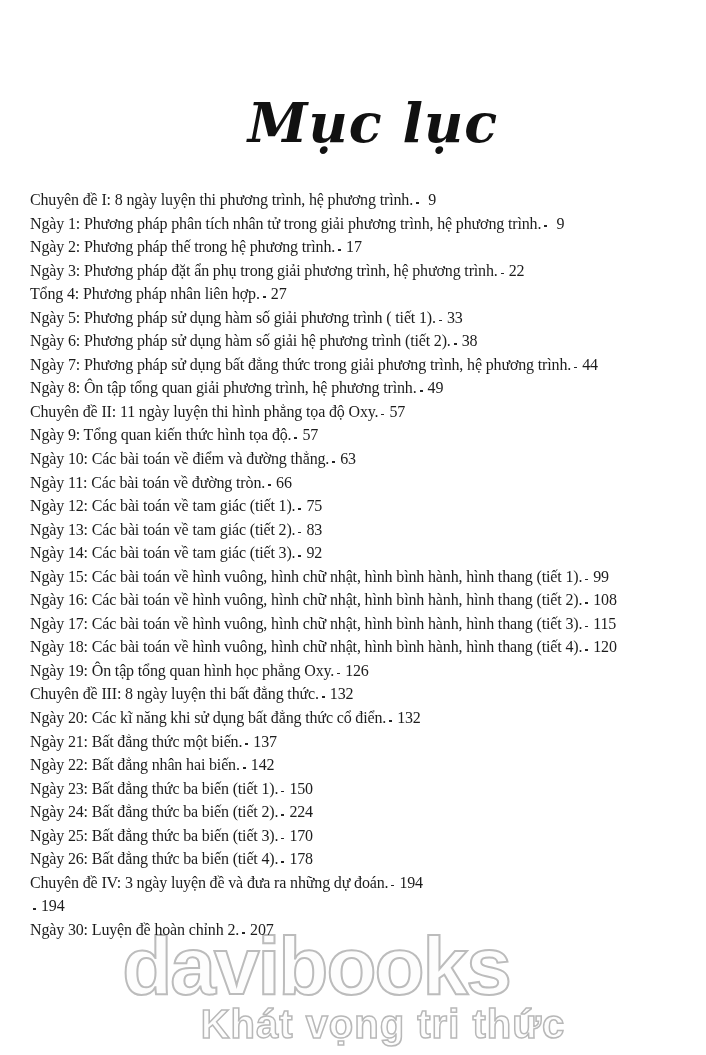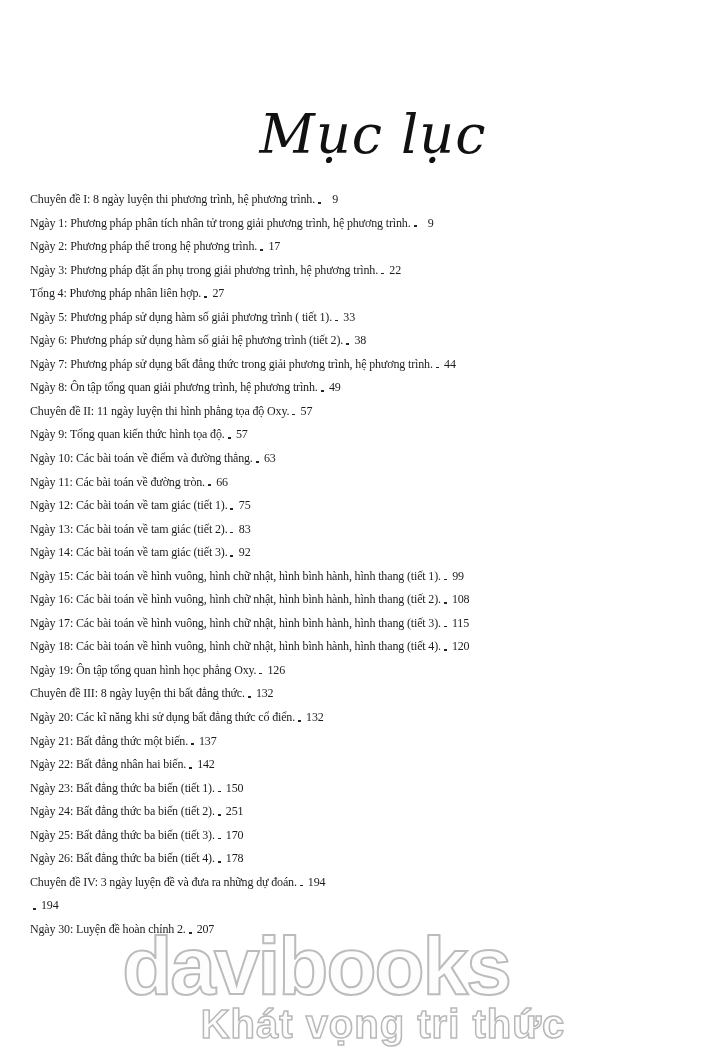--- a/index.html
+++ b/index.html
@@ -19,41 +19,41 @@
     position: absolute;
     inset: 0;
     background: #ffffff;
   }
   
   .title {
     position: absolute;
     top: 88px;
     left: 40px;
     right: 0;
-    margin: 12px;
+    margin: 0;
     text-align: center;
     font-family: "DejaVu Serif", serif;
     font-style: italic;
-    font-weight: 400;
+    font-weight: 700;
     font-size: 54px;
     line-height: 1.3;
     color: #111111;
     letter-spacing: 1px;
   }
   
   .toc {
     position: absolute;
     top: 188px;
     left: 30px;
     right: 48px;
     margin: 0;
     padding: 0;
     list-style: none;
     z-index: 2;
-    font-size: 12px;
+    font-size: 16px;
     letter-spacing: -0.15px;
   }
   .toc-row {
     display: flex;
     align-items: baseline;
     height: 23.55px;
     line-height: 23.55px;
     white-space: nowrap;
   }
   .toc-label {
@@ -282,21 +282,21 @@
 
     <li class="toc-row">
       <span class="toc-label">Ngày 23: Bất đẳng thức ba biến (tiết 1).</span>
       <span class="toc-leader"></span>
       <span class="toc-page">150</span>
     </li>
 
     <li class="toc-row">
       <span class="toc-label">Ngày 24: Bất đẳng thức ba biến (tiết 2).</span>
       <span class="toc-leader"></span>
-      <span class="toc-page">251</span>
+      <span class="toc-page">224</span>
     </li>
 
     <li class="toc-row">
       <span class="toc-label">Ngày 25: Bất đẳng thức ba biến (tiết 3).</span>
       <span class="toc-leader"></span>
       <span class="toc-page">170</span>
     </li>
 
     <li class="toc-row">
       <span class="toc-label">Ngày 26: Bất đẳng thức ba biến (tiết 4).</span>

